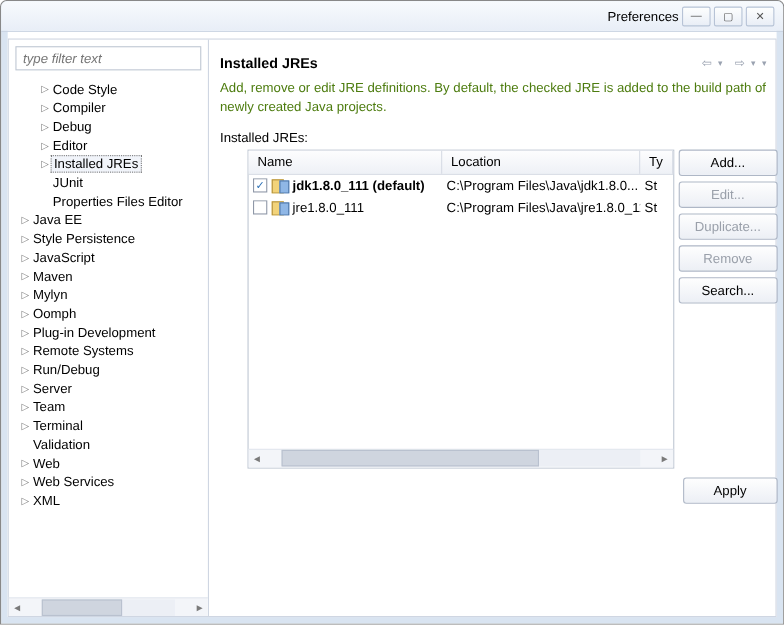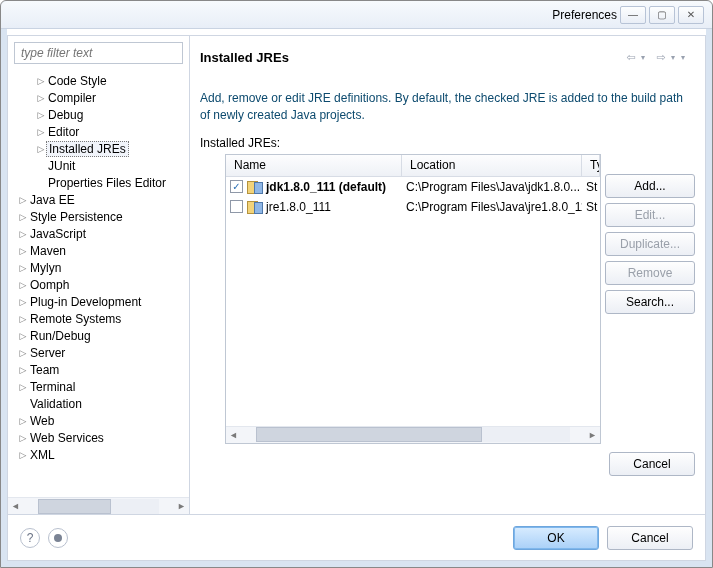--- a/index.html
+++ b/index.html
@@ -3,21 +3,21 @@
 <meta charset="utf-8">
 <style>
 * { box-sizing: border-box; margin: 0; padding: 0; }
 body { font-family: "Segoe UI", Tahoma, sans-serif; font-size: 12px; background: #fff; color: #000; width: 713px; height: 568px; overflow: hidden; }
 
 .window { width: 713px; height: 568px; border: 1px solid #888; border-radius: 6px 6px 0 0; background: #fff; display: flex; flex-direction: column; box-shadow: inset 0 0 0 6px #d9e4f1; }
 .titlebar { height: 28px; display: flex; align-items: center; padding: 0 8px; background: linear-gradient(#f7fafd,#e8eef7); border-bottom: 1px solid #c9d3e2; border-radius: 6px 6px 0 0; text-align: right; }
 .titlebar .title { flex: 1; padding-left: 4px; font-size: 12px; }
 .win-btn { width: 26px; height: 18px; margin-left: 3px; border: 1px solid #b7c3d6; border-radius: 2px; background: linear-gradient(#fdfefe,#e9eef6); display: flex; align-items: center; justify-content: center; font-size: 10px; color: #555; cursor: pointer; }
 
-.inner { flex: 1; margin: 6px; background: #fff; border: 1px solid #cfd6e2; display: flex; flex-direction: column; }
+.inner { flex: 1; margin: 6px; background: #fff; border: 1px solid #cfd6e2; display: flex; flex-direction: row; }
 
 .main-split { flex: 1; display: flex; min-height: 0; }
 
 .sidebar { width: 182px; border-right: 1px solid #cfd6e2; display: flex; flex-direction: column; }
 .filter-box { margin: 6px; }
 .filter-box input { width: 100%; height: 22px; border: 1px solid #bfc7d3; padding: 0 6px; font-size: 12px; background: #fff; color: #999; font-style: italic; }
 .tree { flex: 1; overflow: auto; padding: 2px 0; min-height: 0; }
 .tree-item { display: flex; align-items: center; height: 17px; white-space: nowrap; padding-right: 4px; cursor: pointer; }
 .tree-item .exp { width: 10px; text-align: center; font-size: 9px; color: #7a7a7a; }
 .tree-item .exp.blank { color: transparent; }
@@ -29,21 +29,21 @@
 .sidebar-hscroll .track { flex: 1; height: 15px; background: #eceff5; margin: 0 15px; position: relative; }
 .sidebar-hscroll .thumb { position: absolute; left: 0; top: 0; width: 60%; height: 100%; background: #cfd5df; border: 1px solid #b9c1cf; }
 .sidebar-hscroll .arrow { width: 15px; height: 15px; display: flex; align-items: center; justify-content: center; font-size: 9px; color: #7a7a7a; }
 
 .content { flex: 1; display: flex; flex-direction: column; padding: 8px 10px 6px 10px; min-width: 0; }
 .content-header { display: flex; align-items: center; height: 26px; }
 .content-header h1 { font-size: 13px; font-weight: 600; flex: 1; }
 .nav-arrow { width: 20px; height: 18px; display: flex; align-items: center; justify-content: center; color: #9aa2b0; font-size: 11px; cursor: pointer; }
 .menu-chev { width: 10px; font-size: 8px; color: #9aa2b0; display: flex; align-items: center; }
 
-.desc { margin-top: 20px; line-height: 1.4; color: #0c4a6e; }
+.desc { margin-top: 2px; line-height: 1.4; color: #4d7c0f; }
 .section-label { margin-top: 12px; margin-bottom: 4px; }
 
 .table-row-layout { display: flex; gap: 4px; padding-left: 25px; }
 .table-wrap { flex: 1; border: 1px solid #bfc7d3; height: 290px; display: flex; flex-direction: column; min-width: 0; }
 .thead { display: flex; background: linear-gradient(#fdfdfe,#eef1f6); border-bottom: 1px solid #d7dce5; height: 22px; }
 .thead .th { border-right: 1px solid #d7dce5; padding: 3px 8px; font-size: 12px; overflow: hidden; }
 .col-name { width: 176px; }
 .col-loc { width: 180px; }
 .col-ty { flex: 1; text-align: right; }
 .tbody { flex: 1; overflow: hidden; }
@@ -56,21 +56,21 @@
 .jre-icon { width: 15px; height: 13px; display: inline-block; position: relative; flex-shrink: 0; }
 .jre-icon::before { content: ""; position: absolute; left: 0; top: 1px; width: 9px; height: 11px; background: #f2d37a; border: 1px solid #b4923c; }
 .jre-icon::after { content: ""; position: absolute; right: -1px; top: 2px; width: 7px; height: 10px; background: #8fb7e6; border: 1px solid #4f78aa; }
 .bold { font-weight: 700; }
 
 .table-hscroll { height: 17px; border-top: 1px solid #e3e7ee; display: flex; align-items: center; background: #f3f5f9; }
 .table-hscroll .track { flex: 1; height: 15px; background: #eceff5; margin: 0 15px; position: relative; }
 .table-hscroll .thumb { position: absolute; left: 0; top: 0; width: 72%; height: 100%; background: #cfd5df; border: 1px solid #b9c1cf; }
 .table-hscroll .arrow { width: 15px; height: 15px; display: flex; align-items: center; justify-content: center; font-size: 9px; color: #7a7a7a; }
 
-.btn-col { width: 90px; display: flex; flex-direction: column; gap: 5px; margin-top: 20px; }
+.btn-col { width: 90px; display: flex; flex-direction: column; gap: 5px; }
 .btn { height: 24px; border: 1px solid #aeb7c6; border-radius: 3px; background: linear-gradient(#fefefe,#eceff5); font-size: 12px; cursor: pointer; display: flex; align-items: center; justify-content: center; }
 .btn.disabled { color: #9aa0aa; cursor: default; }
 .btn.primary { background: linear-gradient(#d8ecff,#a9d0f8); border-color: #6ea6dd; box-shadow: 0 0 0 1px #7fb7ec inset; }
 
 .apply-row { display: flex; justify-content: flex-end; margin-top: 8px; }
 .apply-row .btn { width: 86px; }
 
 .footer { height: 46px; border-top: 1px solid #cfd6e2; display: flex; align-items: center; padding: 0 12px; gap: 8px; }
 .help-icon, .rec-icon { width: 20px; height: 20px; border: 1px solid #b8c0ce; border-radius: 50%; display: flex; align-items: center; justify-content: center; font-size: 12px; color: #6a7386; cursor: pointer; }
 .rec-icon { border-radius: 50%; }
@@ -251,21 +251,21 @@
           <div class="btn-col">
             <div class="btn">Add...</div>
             <div class="btn disabled">Edit...</div>
             <div class="btn disabled">Duplicate...</div>
             <div class="btn disabled">Remove</div>
             <div class="btn">Search...</div>
           </div>
         </div>
 
         <div class="apply-row">
-          <div class="btn">Cancel</div>
+          <div class="btn">Apply</div>
         </div>
       </div>
 
     </div>
 
     <div class="footer">
       <div class="help-icon">?</div>
       <div class="rec-icon"></div>
       <div class="spacer"></div>
       <div class="btn primary">OK</div>

